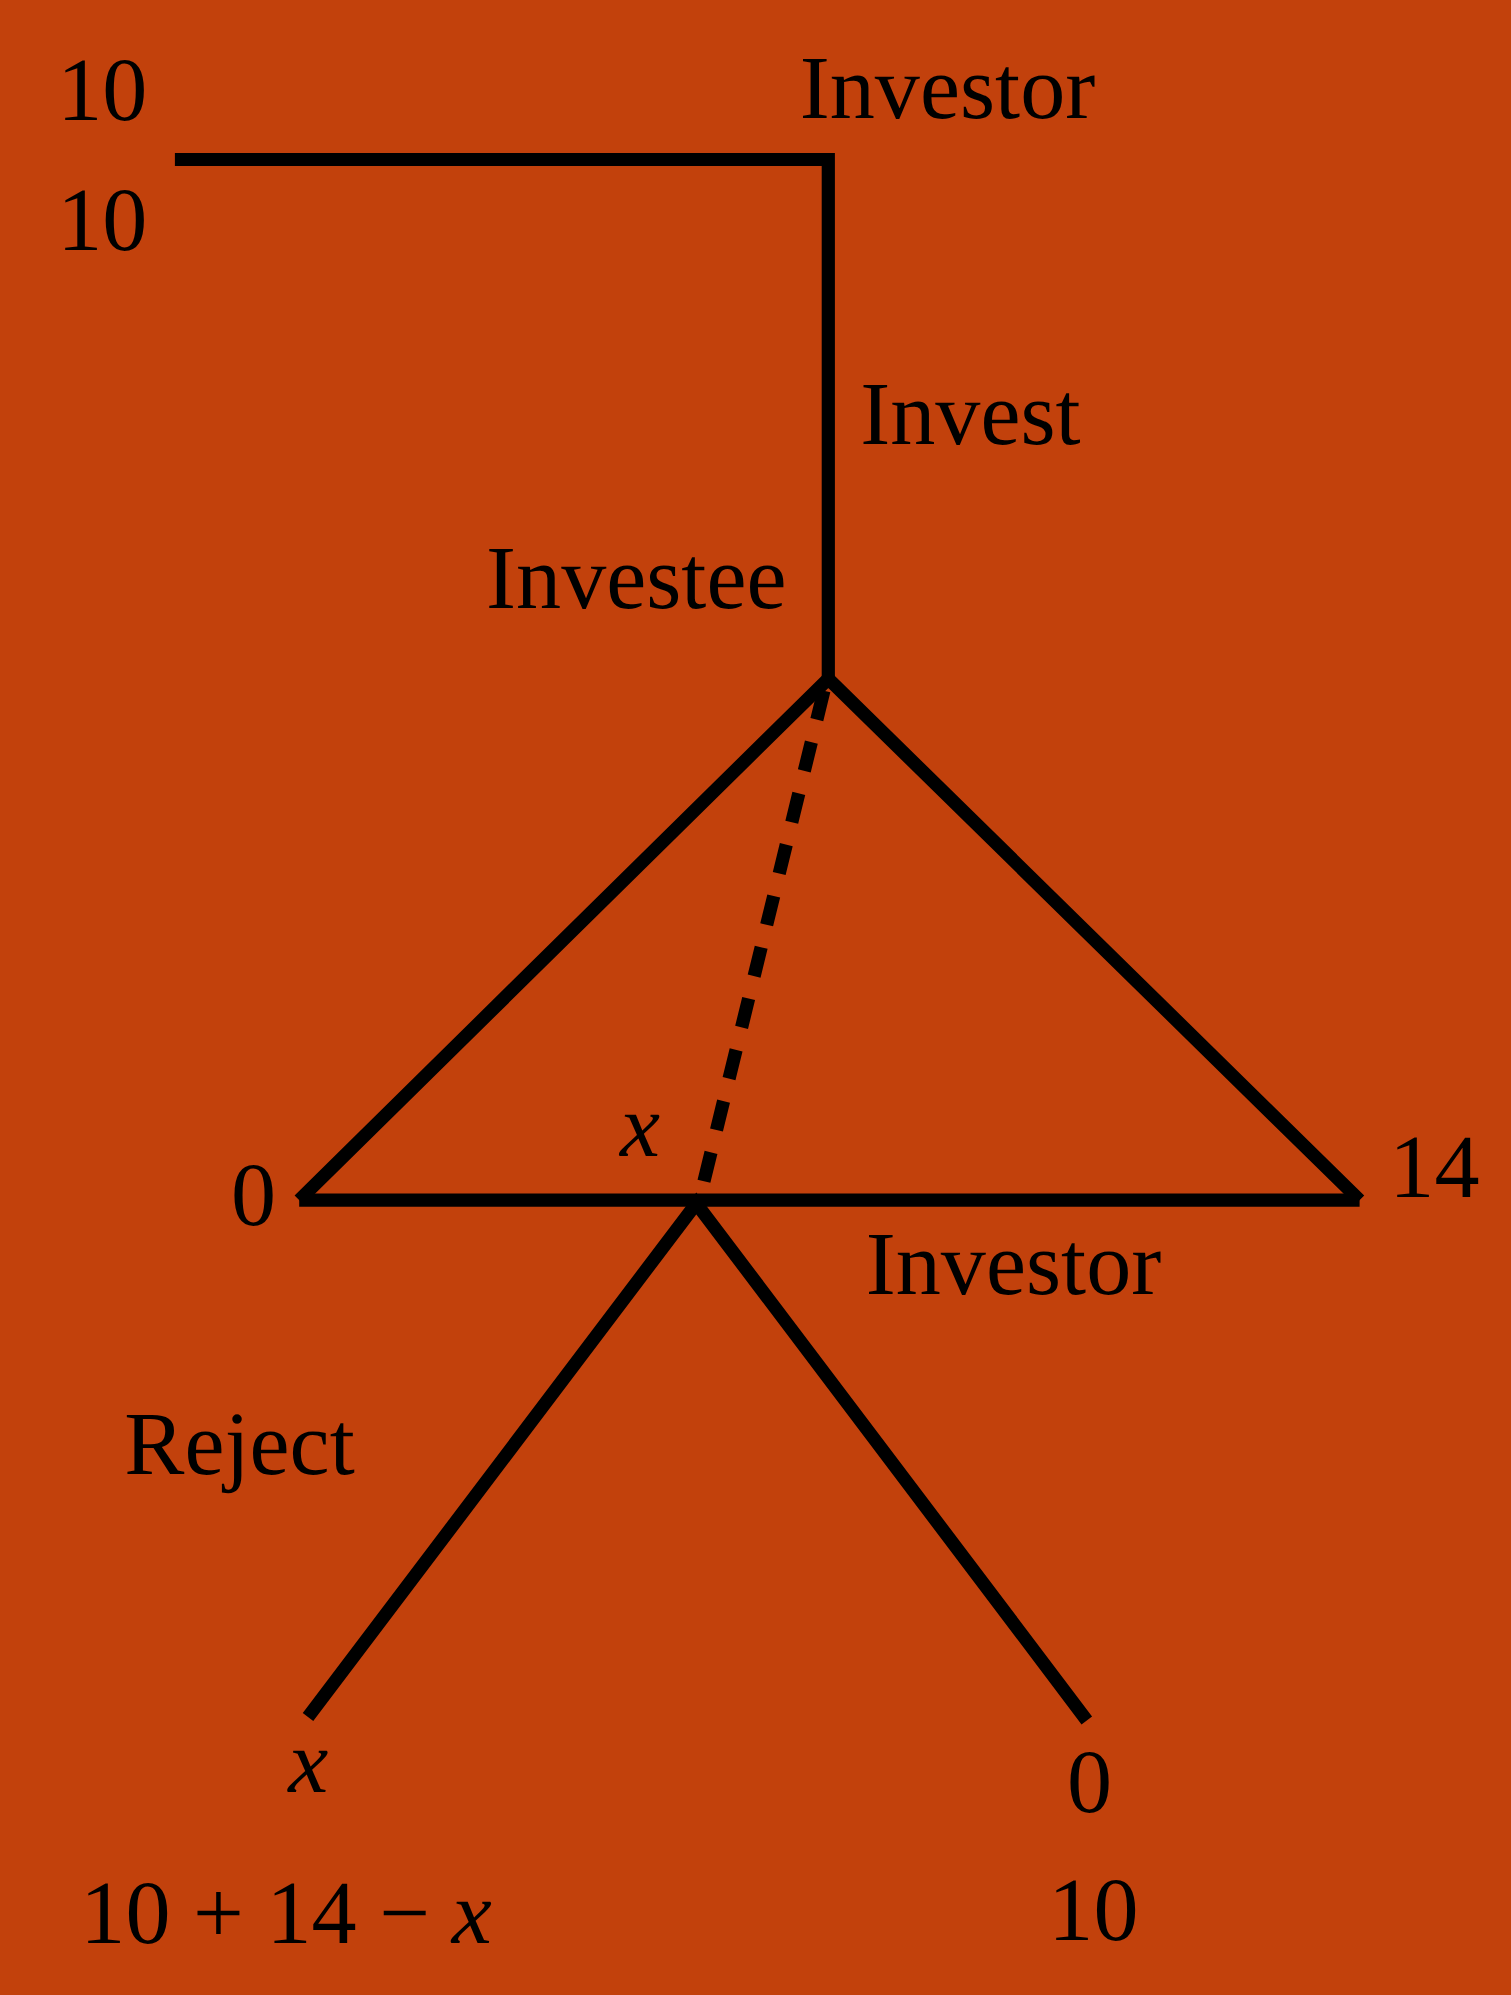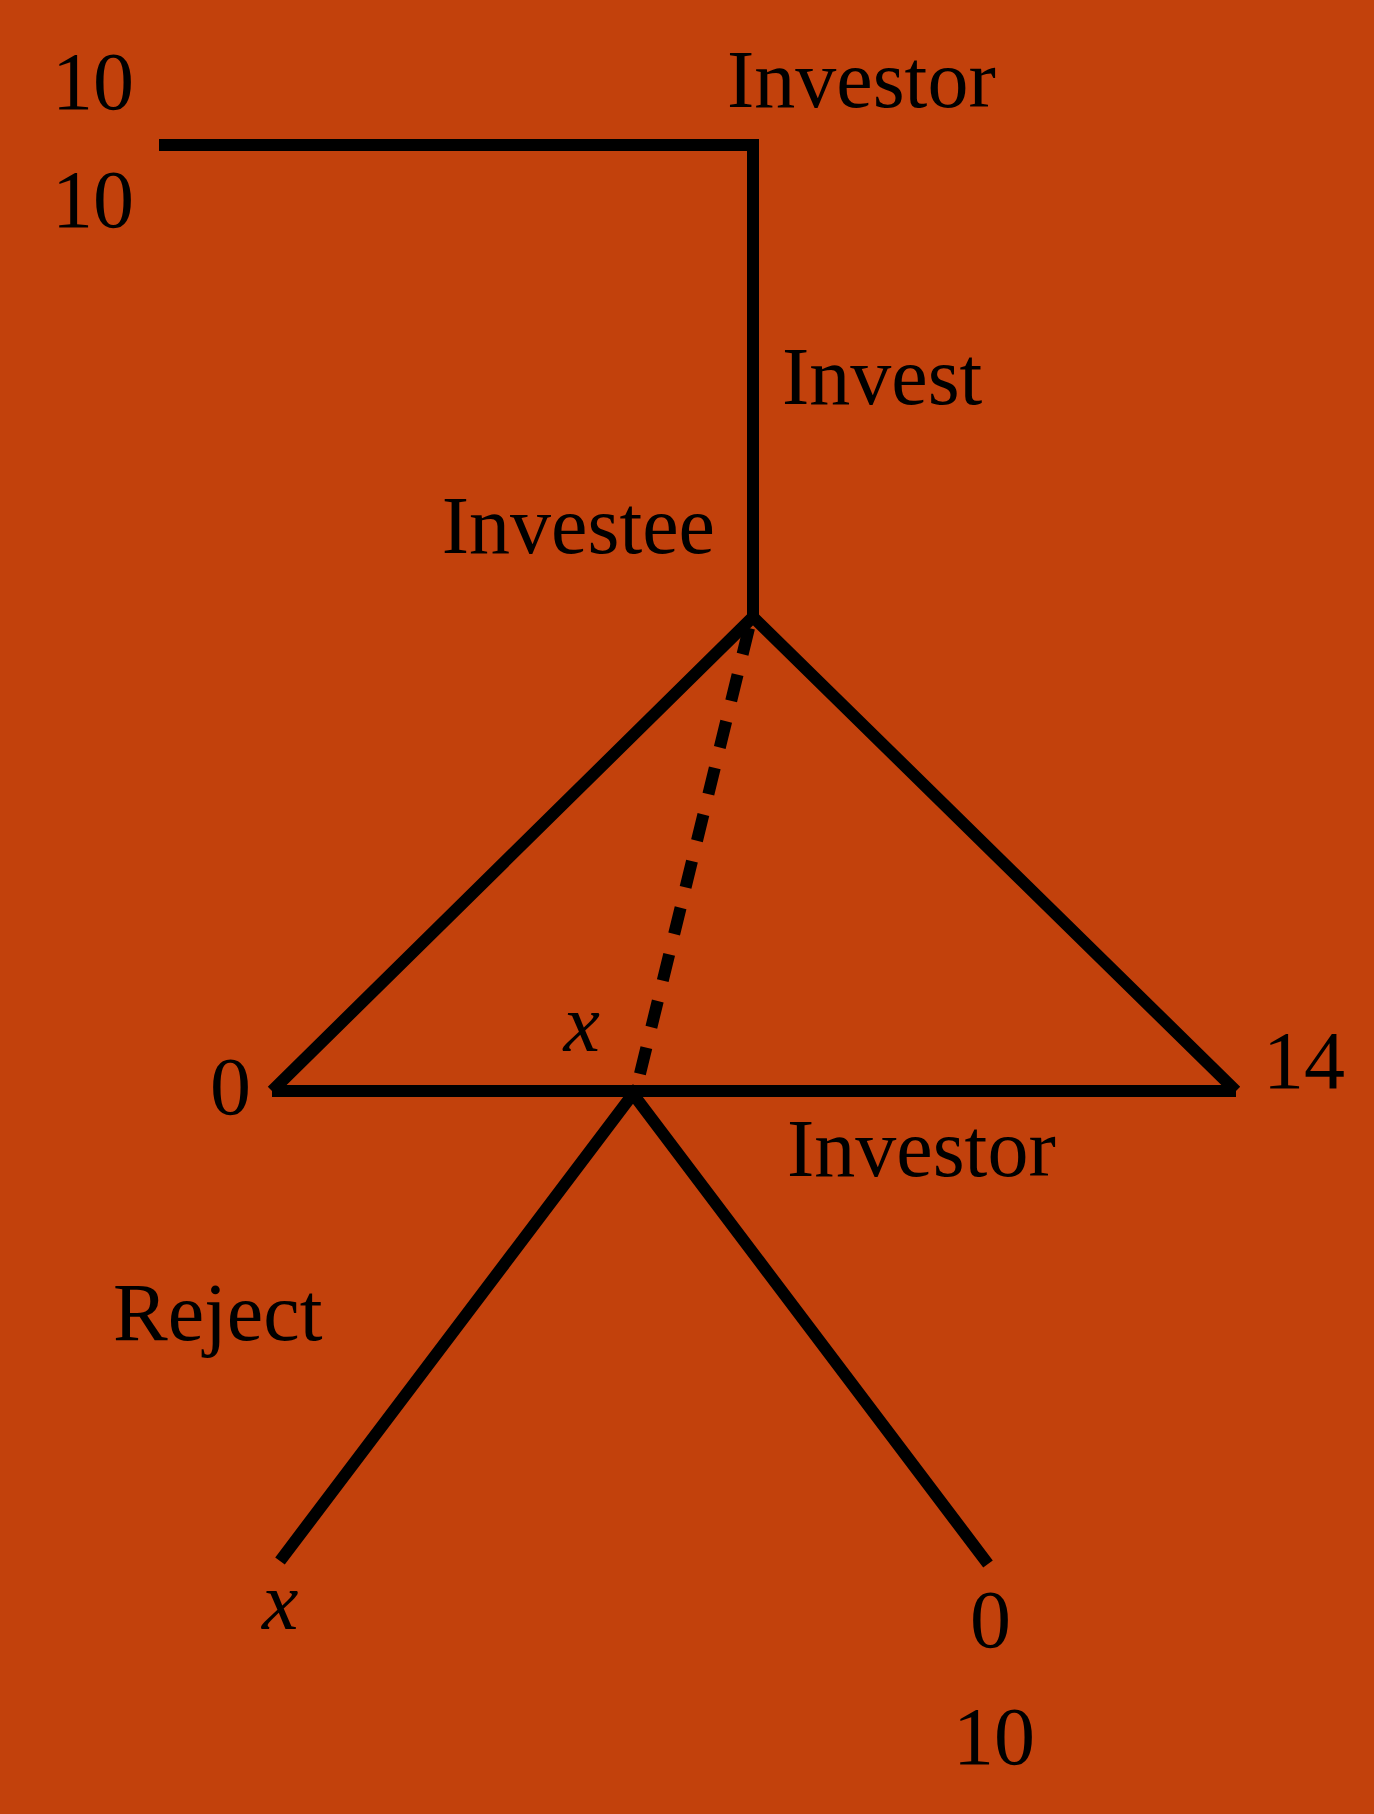--- a/index.html
+++ b/index.html
@@ -60,17 +60,20 @@
 
   <span class="lbl" style="left:210px; top:1046px;">0</span>
   <span class="lbl it" style="right:774px; top:983px;">x</span>
   <span class="lbl" style="left:1263px; top:1020px;">14</span>
 
   <span class="lbl bold" style="left:787px; top:1108px;">Investor</span>
 
   <span class="lbl" style="left:113px; top:1272px;">Reject</span>
 
   <span class="lbl it" style="left:262px; top:1561px;">x</span>
+  <span class="lbl formula" style="left:73px; top:1698px;">
+    <span>10 + 14 −</span><span class="it">x</span>
+  </span>
 
   <span class="lbl" style="left:970px; top:1579px;">0</span>
   <span class="lbl" style="left:953px; top:1696px;">10</span>
 
 </div>
 
 </body></html>

